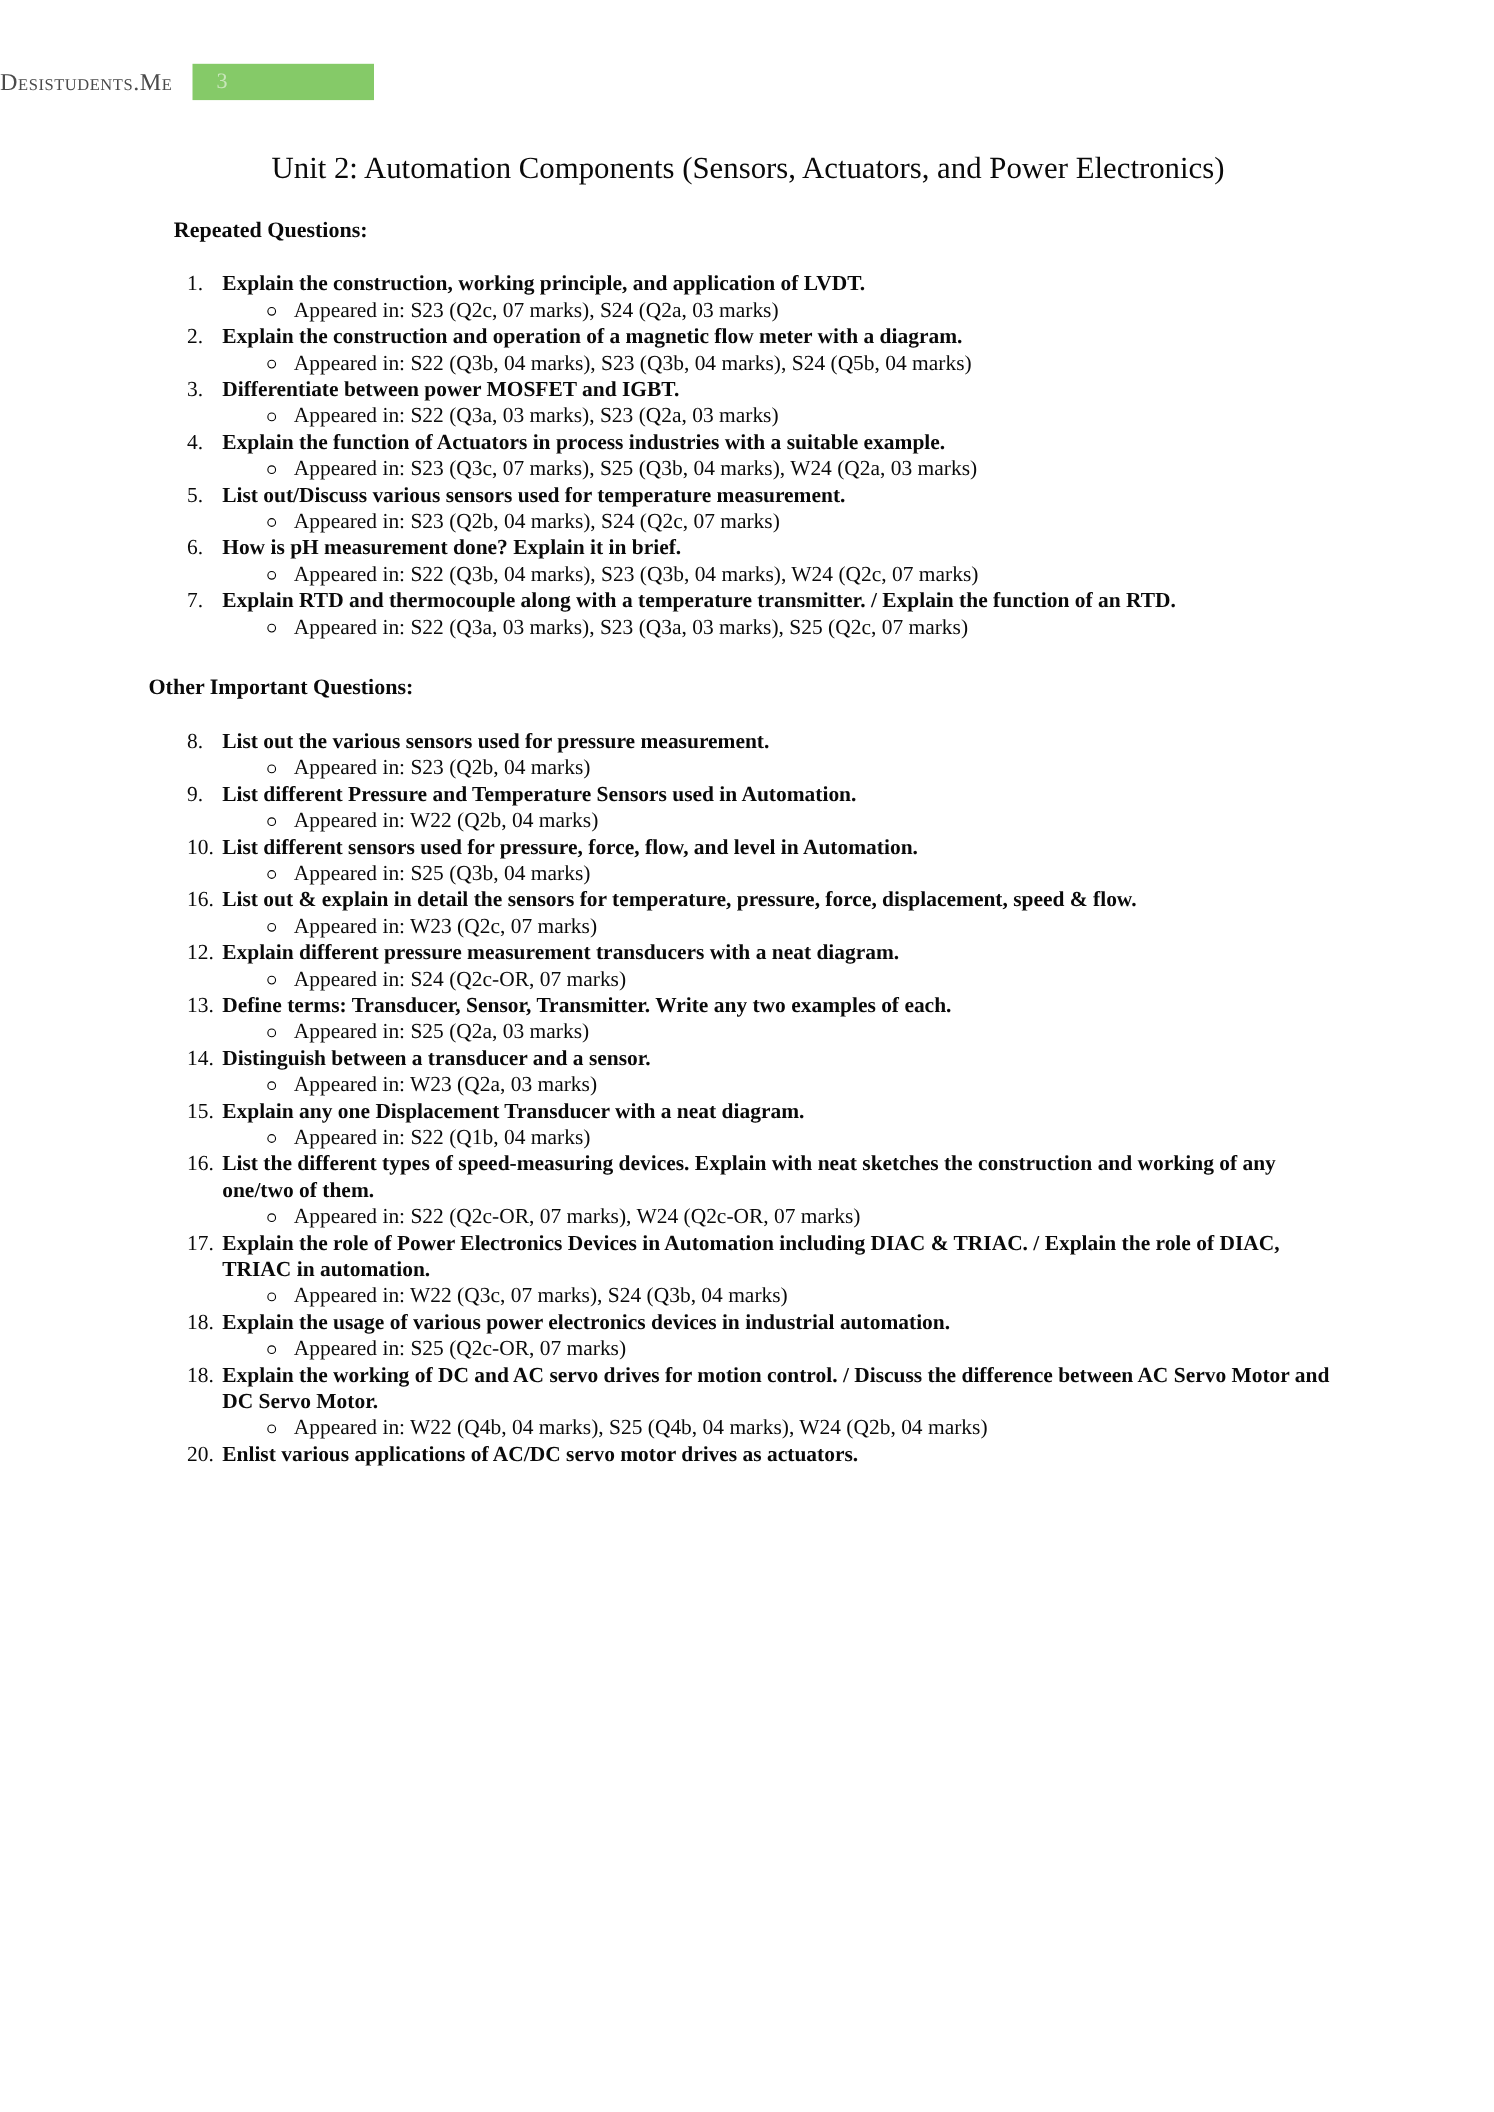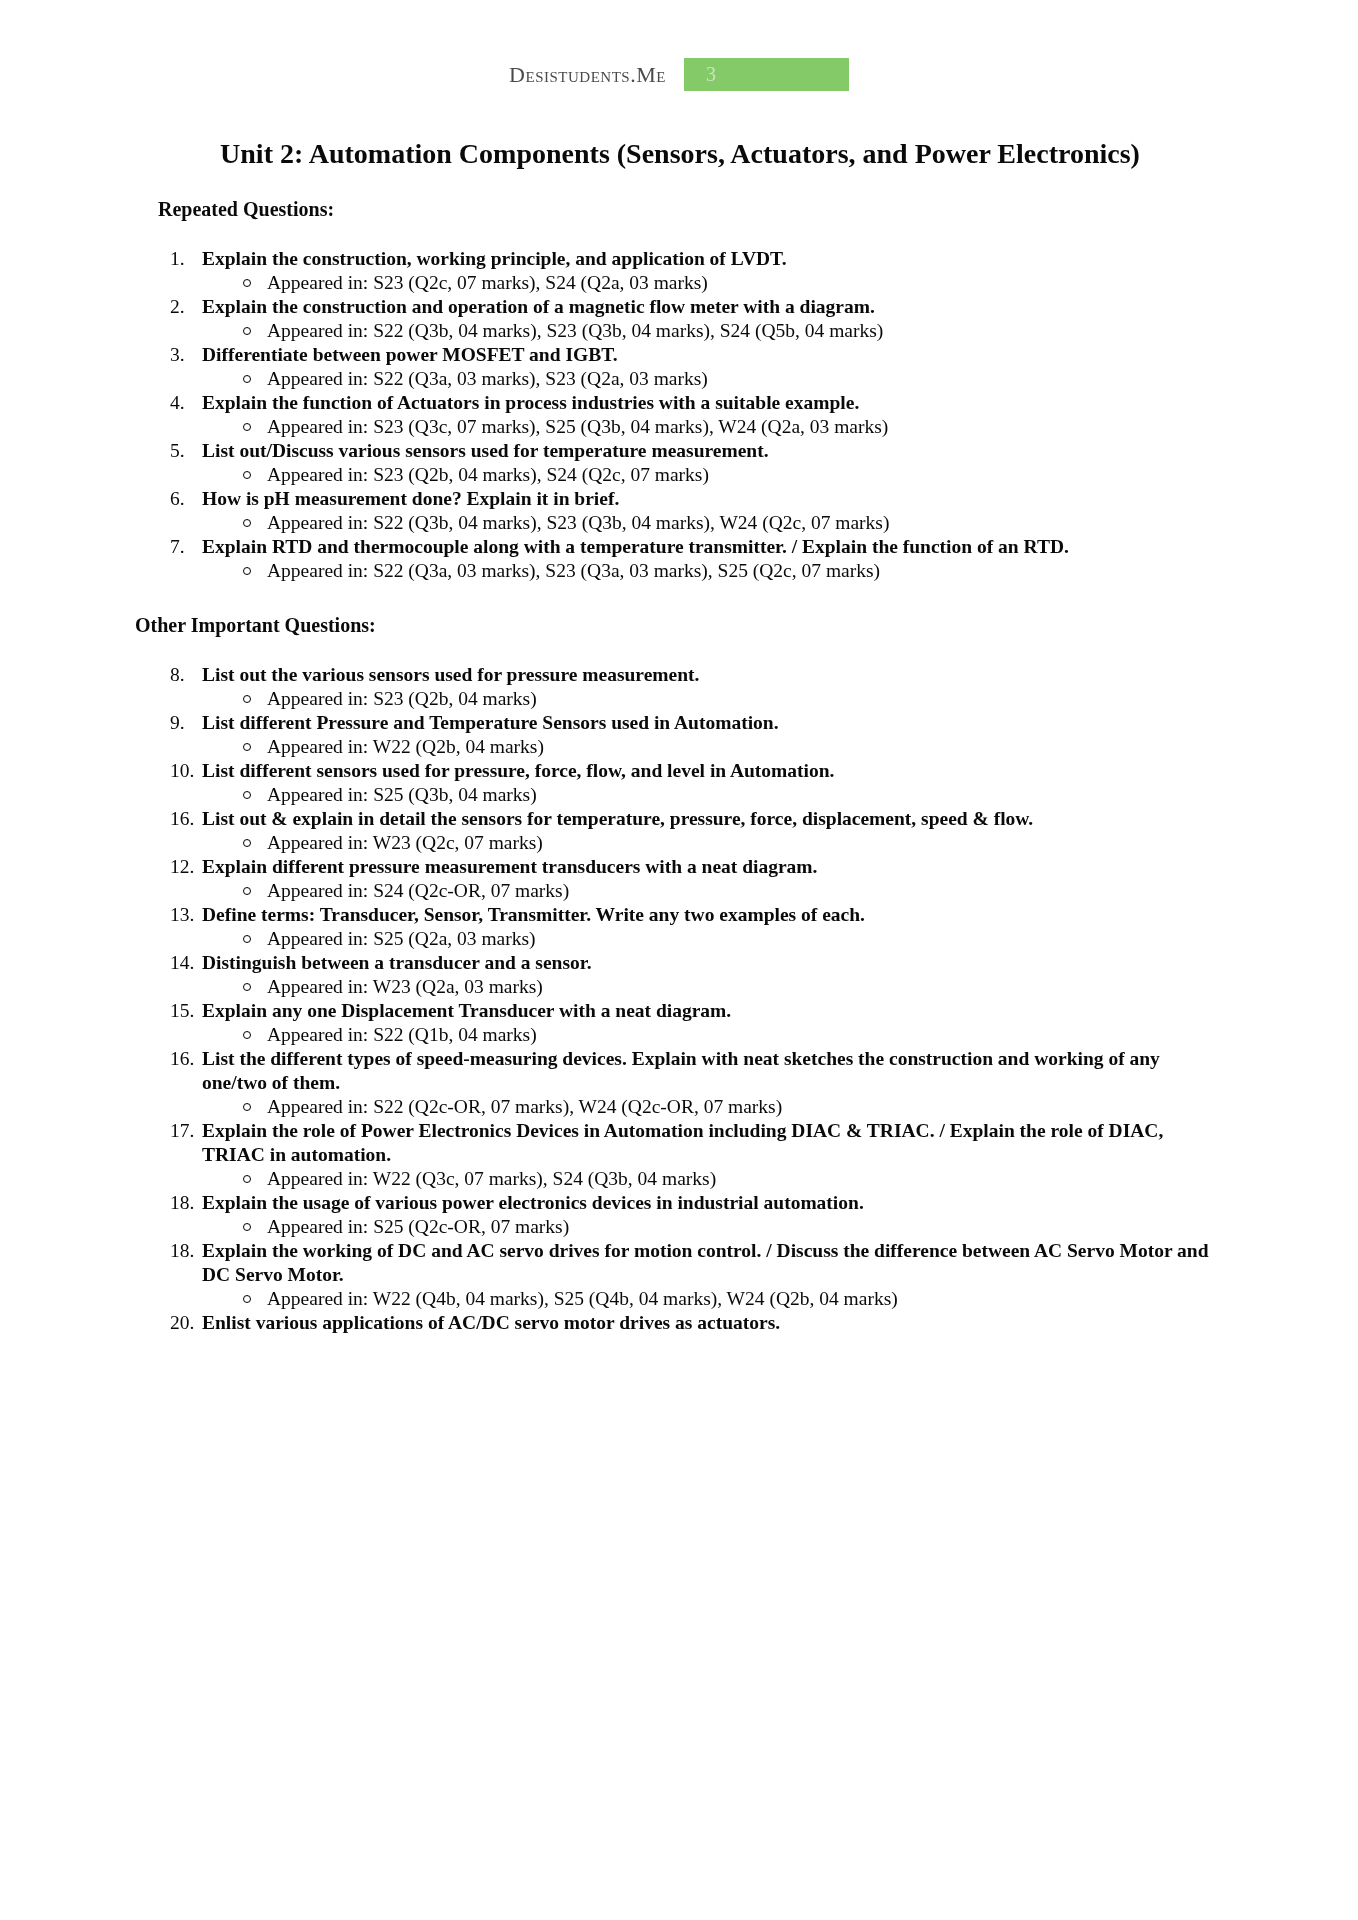--- a/index.html
+++ b/index.html
@@ -9,21 +9,21 @@
     font-family: "Liberation Serif", serif;
     color: #0a0a0a;
     position: relative;
     overflow: hidden;
   }
   
   .page-header {
     position: absolute;
     top: 58px; left: 0; right: 0;
     display: flex;
-    justify-content: center;
+    justify-content: flex-start;
     align-items: center;
   }
   .site-name {
     font-variant: small-caps;
     font-size: 22px;
     letter-spacing: 0.5px;
     color: #4a4a4a;
     margin-right: 18px;
   }
   .page-badge {
@@ -39,21 +39,21 @@
   .content {
     position: absolute;
     top: 97px;
     left: 135px;
     width: 1090px;
   }
   .doc-title {
     margin: 39px 0 0 0;
     text-align: center;
     font-size: 28px;
-    font-weight: bold;
+    font-weight: normal;
     line-height: 35px;
     max-width: 920px;
     margin-left: auto;
     margin-right: auto;
   }
   .section-heading {
     font-size: 20px;
     font-weight: bold;
     margin: 30px 0 0 0;
     line-height: 24px;

